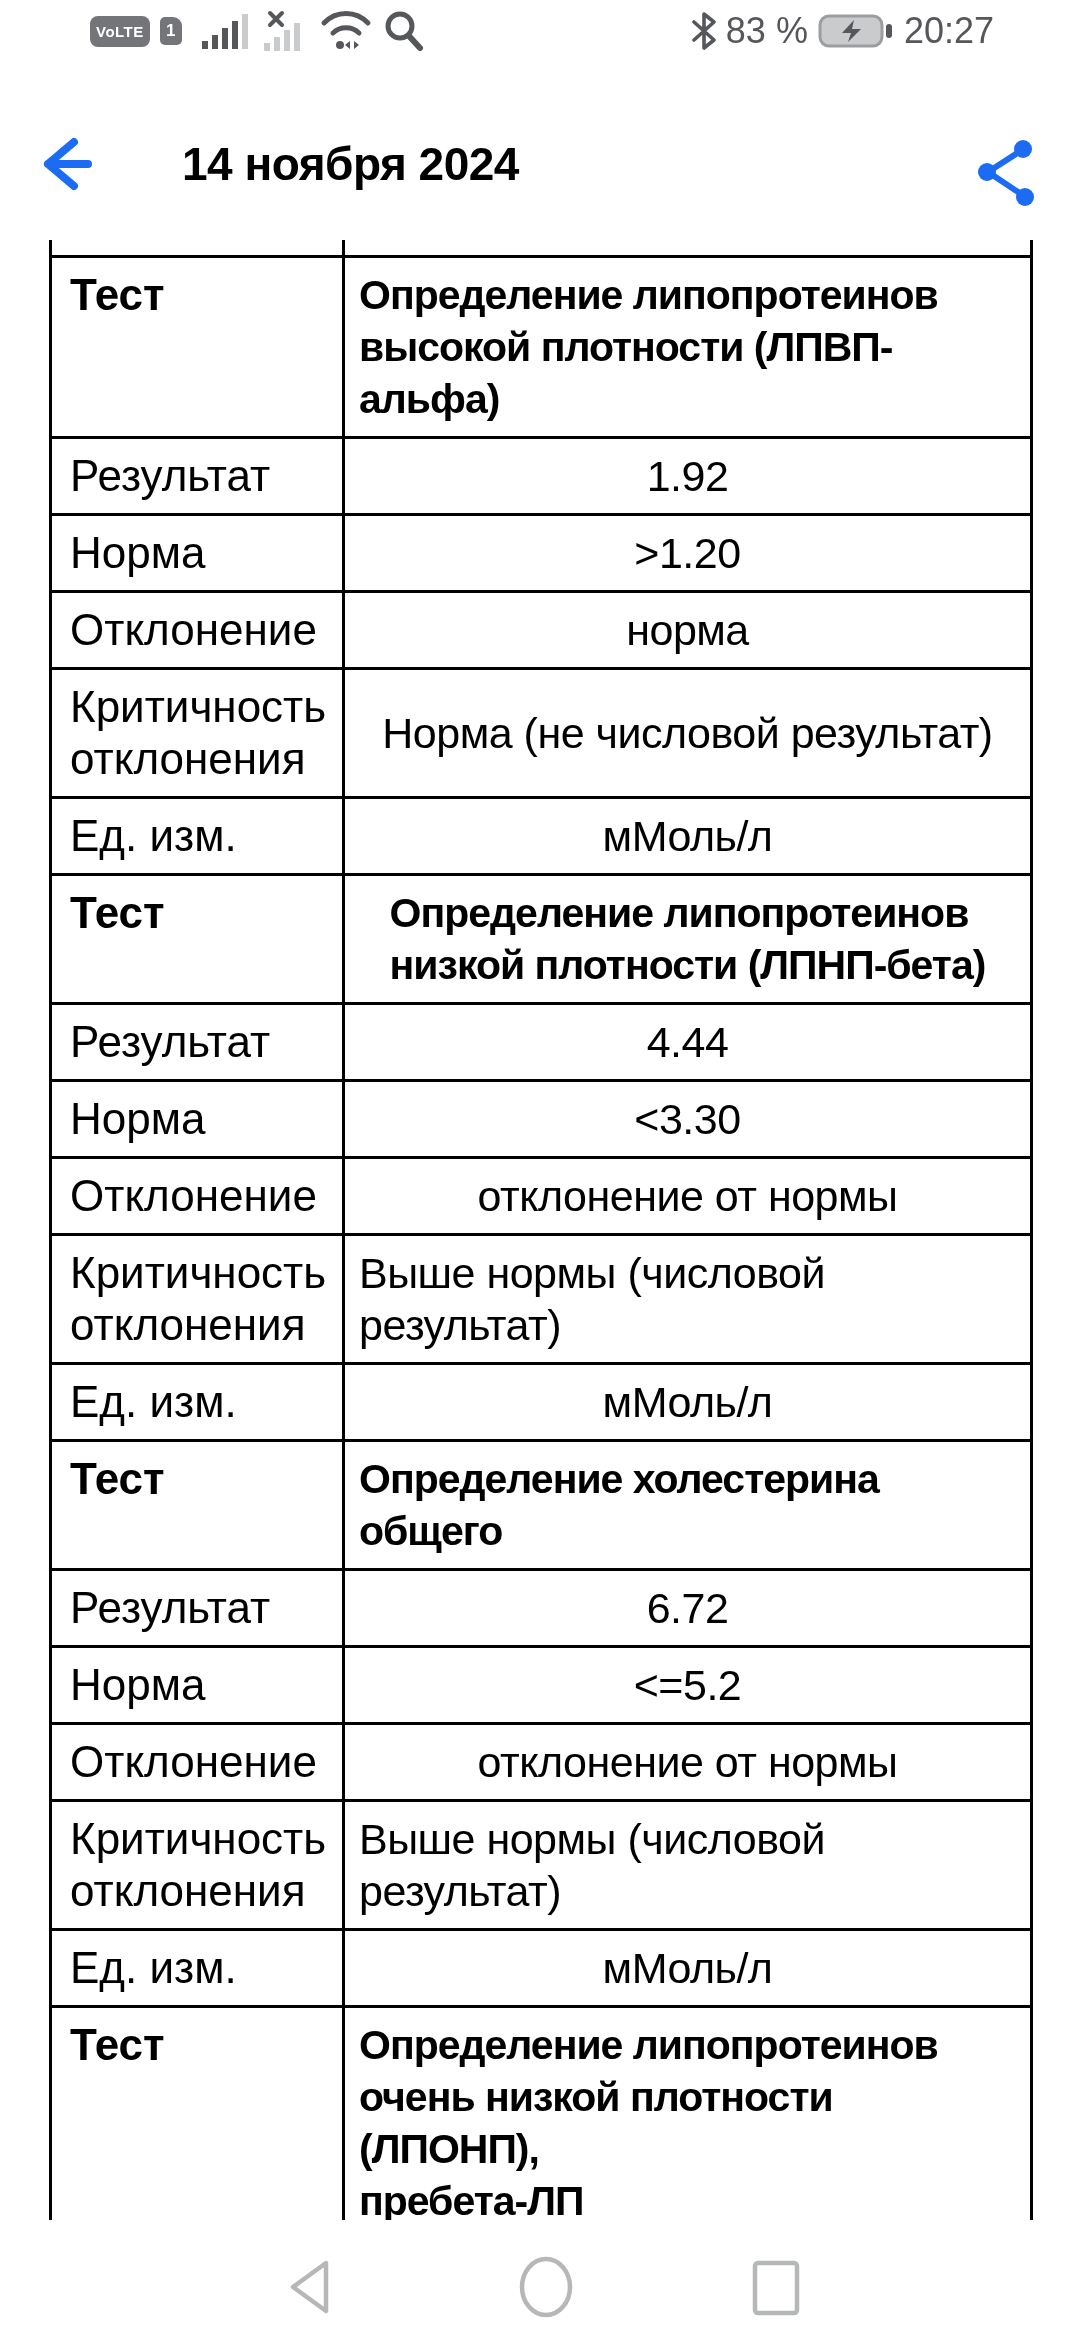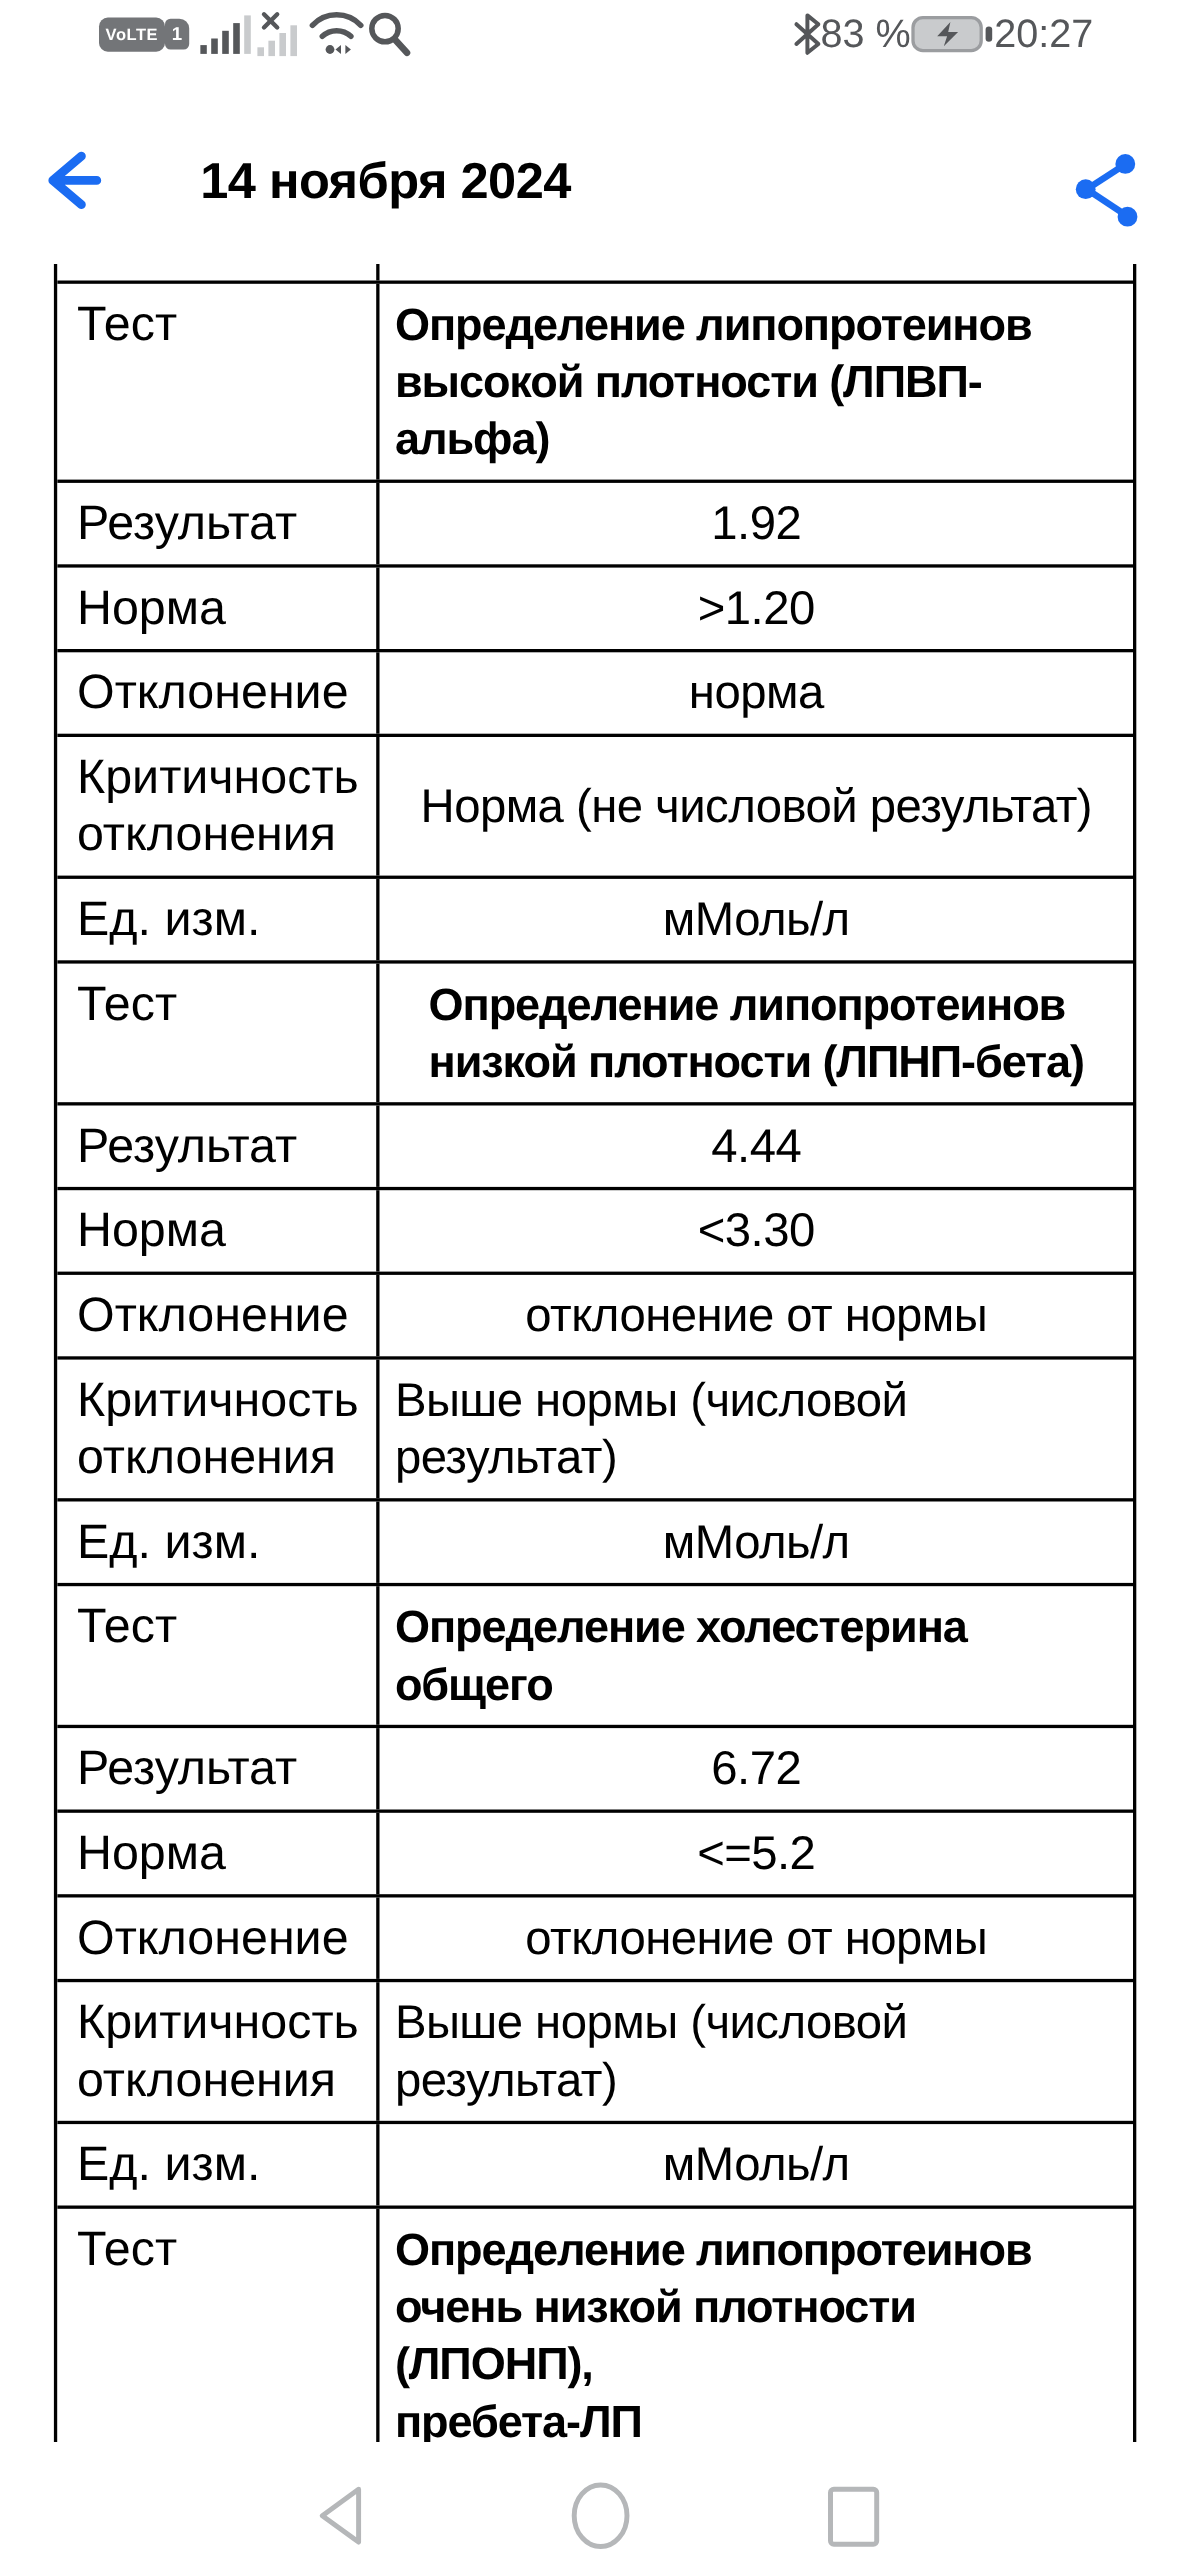--- a/index.html
+++ b/index.html
@@ -7,21 +7,21 @@
     width:1080px;height:2340px;position:relative;overflow:hidden;
     background:#ffffff;font-family:"Liberation Sans", sans-serif;
     -webkit-font-smoothing:antialiased;
   }
   
   .statusbar{
     position:absolute;top:0;left:0;width:1080px;height:62px;
     display:flex;justify-content:space-between;align-items:center;
     padding:0 86px 0 90px;box-sizing:border-box;color:#55575a;
   }
-  .sb-group{display:flex;align-items:center;}
+  .sb-group{display:flex;align-items:center;gap:10px;}
   .sb-text{font-size:36px;color:#55575a;line-height:1;}
   .volte-badge{
     background:#737578;color:#fff;border-radius:8px;
     font-size:15px;font-weight:700;padding:8px 6px;line-height:1;letter-spacing:.5px;
   }
   .sim-badge{
     background:#737578;color:#fff;border-radius:5px 9px 5px 5px;
     width:22px;height:28px;display:flex;align-items:center;justify-content:center;
     font-size:17px;font-weight:700;
   }
@@ -51,21 +51,21 @@
     padding:11px 14px;white-space:pre-line;
   }
   .label{
     width:293px;border-right:3px solid #000;flex:none;
     padding-left:18px;padding-right:14px;
   }
   .value{
     flex:1;display:flex;align-items:center;justify-content:center;
     text-align:left;font-size:43px;letter-spacing:-.5px;
   }
-  .test-row .label{font-weight:400;}
+  .test-row .label{font-weight:700;}
   .test-row .value{font-weight:700;font-size:41px;letter-spacing:-1px;}
   
   .navbar{position:absolute;left:0;top:2232px;width:1080px;height:108px;}
   .nav-btn{position:absolute;}
 </style>
 </head>
 <body>
 
 <div class="statusbar">
   <div class="sb-group">

